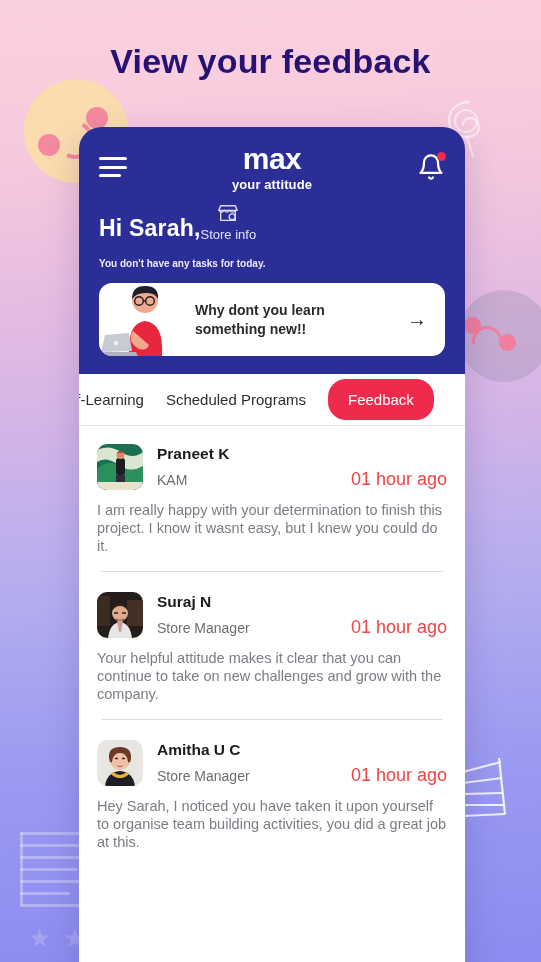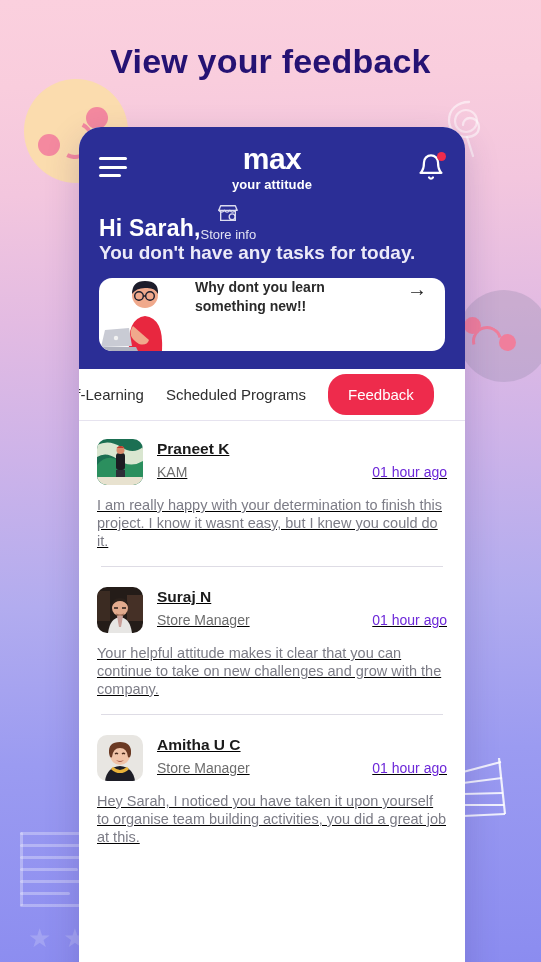--- a/index.html
+++ b/index.html
@@ -146,31 +146,31 @@
     margin-top: 10px;
   }
   #greeting { font-size: 23px; font-weight: bold; letter-spacing: 0.2px; }
   #store-info {
     display: flex; flex-direction: column; align-items: center;
     gap: 2px; cursor: pointer;
   }
   #store-info .lbl { font-size: 13px; color: #e2e2f3; }
 
   #tasks-line {
-    margin-top: 0;
-    font-size: 19px; font-weight: bold; color: #eceaf8;
+    margin-top: 16px;
+    font-size: 10px; font-weight: bold; color: #eceaf8;
   }
 
   
   #promo {
     margin-top: 14px;
     background: #ffffff;
     border-radius: 13px;
     height: 73px;
-    display: flex; align-items: flex-start;
+    display: flex; align-items: center;
     overflow: hidden;
     cursor: pointer;
   }
   #promo-illustration {
     position: relative;
     width: 92px; height: 73px; flex: 0 0 auto;
   }
   #promo-text {
     flex: 1 1 auto;
     font-size: 14px; line-height: 19px;
@@ -208,34 +208,34 @@
     font-size: 15px;
   }
 
   
   #feedback-list {
     flex: 1 1 auto;
     background: #fff;
     padding: 0 18px;
     overflow: hidden;
   }
-  .fb-item { padding: 18px 0 2px 0; text-decoration: underline; }
+  .fb-item { padding: 18px 0 2px 0; }
   .fb-head { display: flex; gap: 14px; }
   .fb-avatar {
     width: 46px; height: 46px; border-radius: 10px;
     flex: 0 0 auto; overflow: hidden; position: relative;
   }
   .fb-meta { flex: 1 1 auto; min-width: 0; padding-top: 1px; }
   .fb-name { font-size: 15.5px; font-weight: bold; color: #1b1b1b; }
   .fb-row2 {
     display: flex; align-items: baseline; justify-content: space-between;
     margin-top: 6px;
   }
   .fb-role { font-size: 14px; color: #6d6d6d; }
-  .fb-time { font-size: 14px; color: #6d28d9; }
+  .fb-time { font-size: 18px; color: #ef4444; }
   .fb-msg {
     margin-top: 11px;
     font-size: 14.5px; line-height: 18px; color: #7c7c86;
   }
   .fb-sep {
     height: 1px; background: #dedce5;
     margin: 16px 4px 0 4px;
   }
 </style>
 </head>

